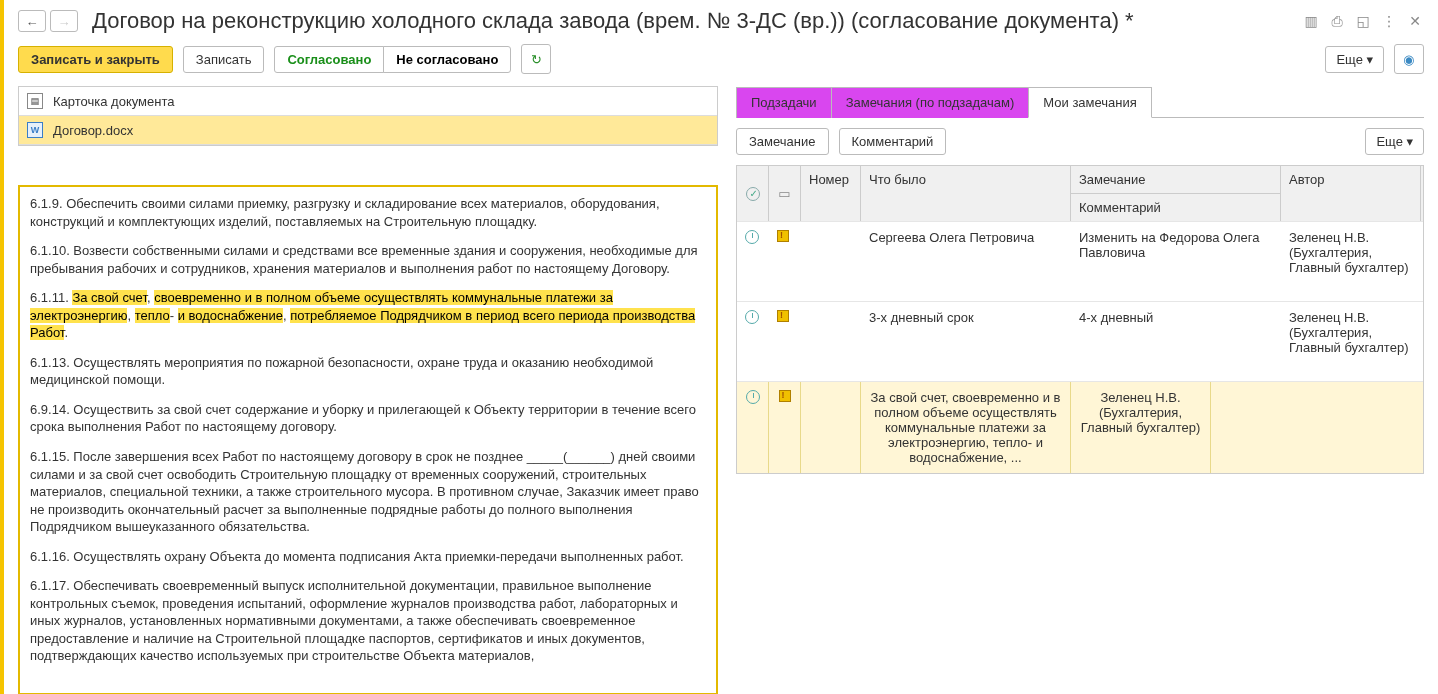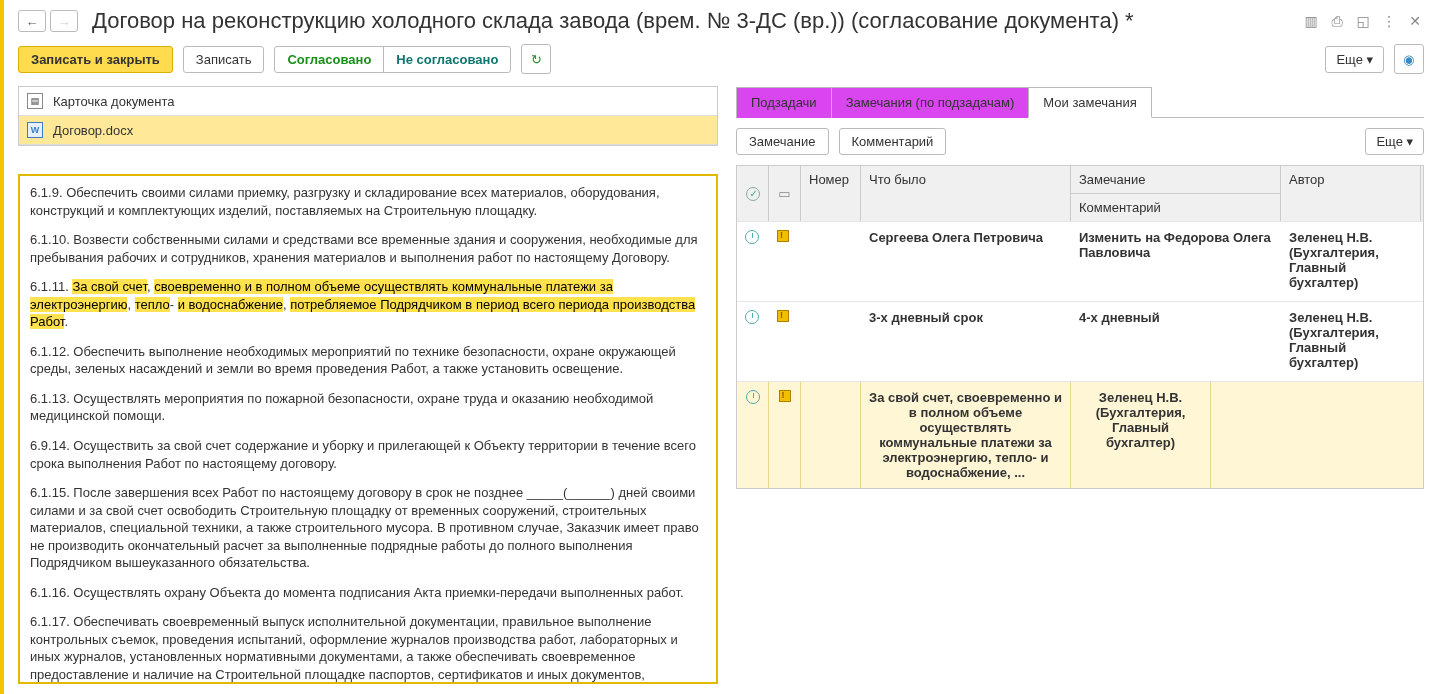--- a/index.html
+++ b/index.html
@@ -7,59 +7,59 @@
   .root { width:1438px; height:694px; border-left:4px solid #f5c400; position:relative; }
   .titlebar { display:flex; align-items:center; padding:8px 14px 4px 14px; }
   .nav-btn { width:28px; height:22px; border:1px solid #bbb; border-radius:3px; background:#fff; display:flex; align-items:center; justify-content:center; margin-right:4px; cursor:pointer; font-size:13px; color:#555;}
   .title-text { font-size:22px; margin-left:10px; flex:1;}
   .title-icons { display:flex; gap:8px; }
   .title-icon { width:18px; height:18px; display:flex; align-items:center; justify-content:center; color:#888; cursor:pointer; font-size:14px;}
   .toolbar { display:flex; align-items:center; padding:6px 14px 12px 14px; gap:10px;}
   .btn { border:1px solid #bbb; border-radius:3px; padding:5px 12px; background:#fff; cursor:pointer; font-size:13px;}
   .btn-yellow { background:#ffdb4d; border-color:#d6b100; font-weight:bold;}
   .btn-green { color:#1a8f1a; font-weight:bold;}
-  .btn-red { color:#0f766e; font-weight:bold;}
+  .btn-red { color:#000000; font-weight:bold;}
   .btn-group { display:flex; }
   .btn-group .btn:first-child { border-radius:3px 0 0 3px; }
   .btn-group .btn:last-child { border-radius:0 3px 3px 0; margin-left:-1px;}
   .btn-refresh { width:30px; height:30px; display:flex; align-items:center; justify-content:center; color:#2a8f2a;}
   .spacer { flex:1; }
   .dropdown-btn { padding:5px 10px;}
   .help-btn { width:30px; height:30px; background:#fff; border:1px solid #bbb; border-radius:3px; display:flex; align-items:center; justify-content:center; color:#3c8ac3;}
 
   .content { display:flex; padding:0 14px; gap:18px;}
   .left { width:700px; }
   .right { width:688px; }
 
   .file-list { border:1px solid #ccc; }
   .file-row { display:flex; align-items:center; padding:6px 8px; border-bottom:1px solid #ddd;}
   .file-row.sel { background:#ffe999;}
   .file-icon { width:16px; height:16px; background:#fff; border:1px solid #888; margin-right:10px; font-size:9px; display:flex; align-items:center; justify-content:center;}
   .file-icon.w { border-color:#3a7ec7; color:#3a7ec7; font-weight:bold; background:#e6f0fa;}
 
-  .doc-view { border:2px solid #e3b900; margin-top:28px; height:510px; overflow:auto; padding:8px 10px; position:relative;}
+  .doc-view { border:2px solid #e3b900; margin-top:39px; height:510px; overflow:auto; padding:8px 10px; position:relative;}
   .doc-view p { margin:0 0 12px 0; line-height:1.35;}
   mark { background:#ffe24d; }
 
   .tabs { display:flex; border-bottom:1px solid #bbb; }
   .tab { padding:7px 14px; border:1px solid #bbb; border-bottom:none; background:#d946ef; margin-right:-1px; cursor:pointer; position:relative; top:1px;}
   .tab.active { background:#fff; border-bottom:1px solid #fff;}
   .right-toolbar { display:flex; padding:10px 0; gap:10px;}
 
   .grid { border:1px solid #ccc; }
   .grid-head { display:flex; background:#f0f0f0; }
   .grid-head .cell { border-right:1px solid #ccc; padding:6px 8px; }
   .col-check { width:32px;}
   .col-flag { width:32px;}
   .col-num { width:60px;}
   .col-what { width:210px;}
   .col-rem { width:210px;}
   .col-author { width:140px; border-right:none;}
   .grid-body .row { display:flex; border-top:1px solid #e6e6e6; min-height:80px;}
-  .grid-body .cell { padding:8px; border-right:1px solid transparent;font-weight:bold; }
+  .grid-body .cell { padding:8px; border-right:1px solid transparent; }
   .row.sel { background:#fff6d6;text-align:center;}
   .row.sel .cell { border-right-color:#e8d98a;}
   .flag { display:inline-block; width:12px; height:12px; background:#f0c000; border:1px solid #b08000; position:relative;}
   .flag::after{content:"!"; font-size:9px; color:#a05000; position:absolute; left:2px; top:-1px; font-weight:bold;}
   .clock { width:14px; height:14px; border:1.5px solid #5aa; border-radius:50%; position:relative; display:inline-block;}
   .clock::after{content:""; position:absolute; width:1px; height:5px; background:#5aa; left:6px; top:2px;}
   .rem-cell-sel { background:#f5cf6b; }
   .grid-head-stack { display:flex; flex-direction:column;}
   .cell-sub { border-top:1px solid #ccc; padding:6px 8px;}
 </style>
@@ -110,21 +110,20 @@
         <p>6.1.9. Обеспечить своими силами приемку, разгрузку и складирование всех материалов,  оборудования, конструкций и комплектующих изделий, поставляемых на Строительную площадку.</p>
         <p>6.1.10. Возвести собственными силами и средствами все временные здания и сооружения, необходимые для пребывания рабочих и сотрудников, хранения материалов и выполнения работ по настоящему Договору.</p>
         <p>
           <span>6.1.11.</span>
           <mark>За свой счет</mark><span>,</span>
           <mark>своевременно и в полном объеме осуществлять коммунальные платежи за электроэнергию</mark><span>,</span>
           <mark>тепло</mark><span>-</span>
           <mark>и водоснабжение</mark><span>,</span>
           <mark>потребляемое Подрядчиком в   период всего периода производства Работ</mark><span>.</span>
         </p>
-        <p>6.1.12. Обеспечить выполнение необходимых мероприятий по технике безопасности, охране окружающей среды, зеленых насаждений и земли во время проведения Работ, а также установить освещение.</p>
         <p>6.1.13. Осуществлять мероприятия по пожарной безопасности, охране труда и оказанию необходимой медицинской помощи.</p>
         <p>6.9.14. Осуществить за свой счет содержание и уборку и прилегающей к Объекту территории в течение всего срока выполнения Работ по настоящему договору.</p>
         <p>6.1.15. После завершения всех Работ по настоящему договору в срок не позднее _____(______) дней своими силами и за свой счет освободить Строительную площадку от временных сооружений, строительных материалов, специальной техники, а также строительного мусора. В противном случае, Заказчик имеет право не производить окончательный расчет за выполненные подрядные работы до полного выполнения Подрядчиком вышеуказанного обязательства.</p>
         <p>6.1.16. Осуществлять охрану Объекта до момента подписания Акта приемки-передачи выполненных работ.</p>
         <p>6.1.17. Обеспечивать своевременный выпуск исполнительной документации, правильное выполнение контрольных съемок, проведения испытаний, оформление журналов производства работ, лабораторных и иных журналов, установленных нормативными документами, а также обеспечивать своевременное предоставление и наличие на Строительной площадке паспортов, сертификатов и иных документов, подтверждающих качество используемых при строительстве Объекта материалов,</p>
       </div>
     </div>
 
     <div class="right">
       <div class="tabs">

